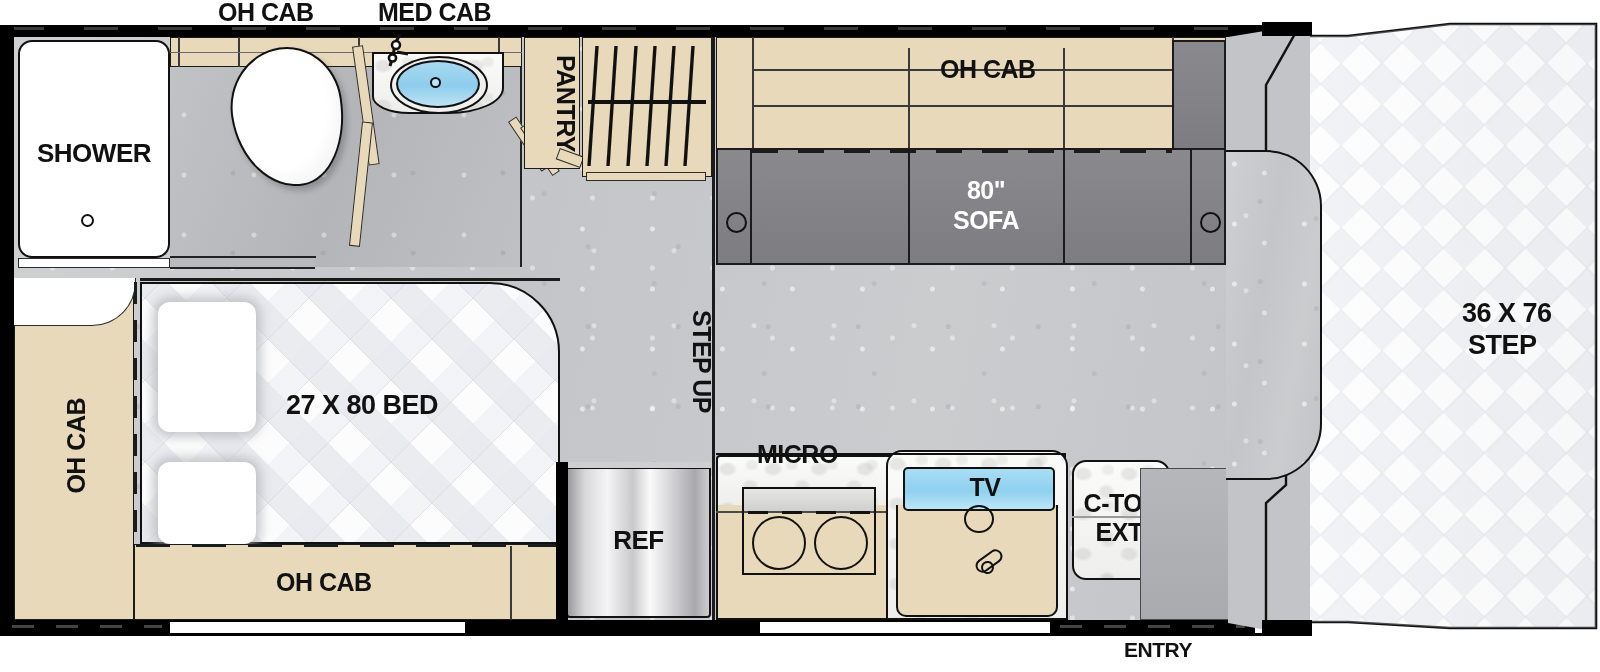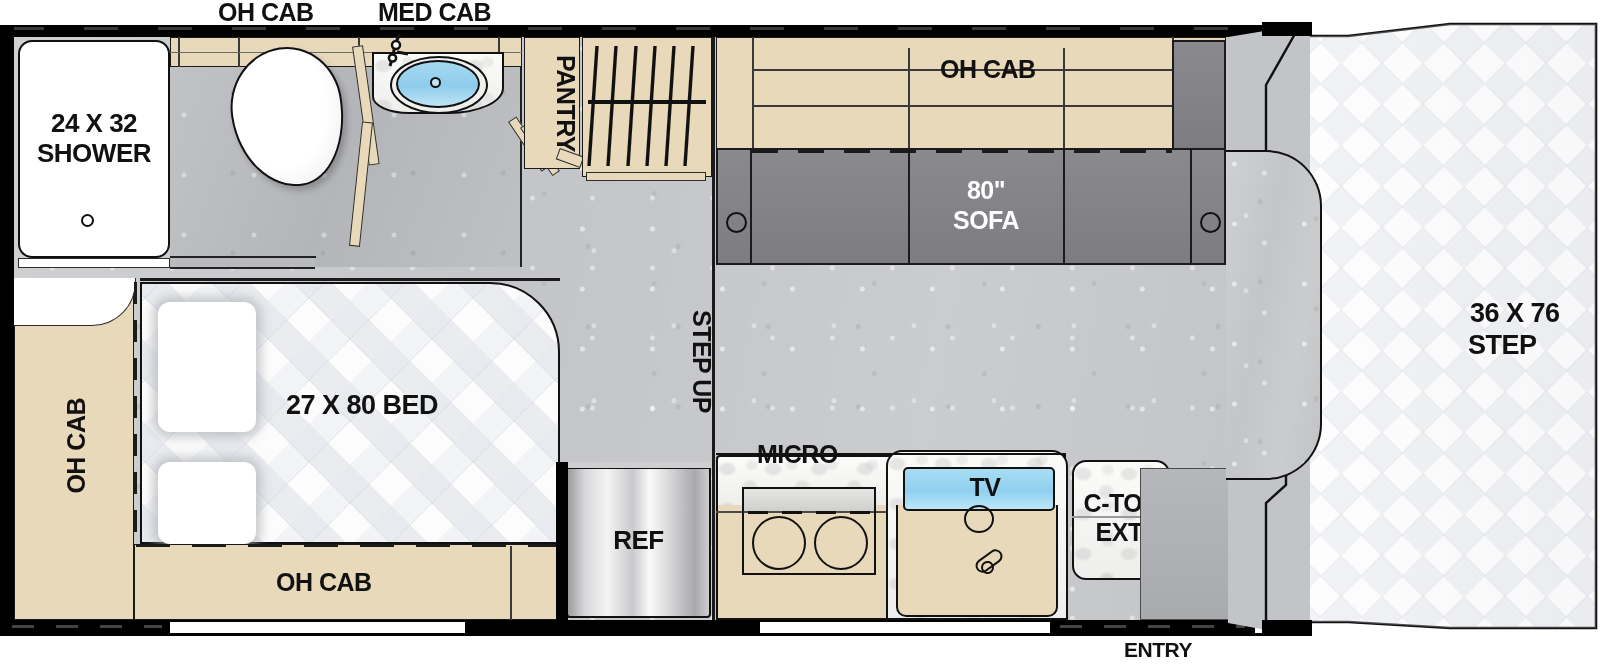--- a/index.html
+++ b/index.html
@@ -89,21 +89,20 @@
   <div class="abs win" style="left:1255px;top:622px;width:44px;height:11px;"></div>
   <div class="abs" style="left:12px;top:625px;width:150px;height:3px;
               background:repeating-linear-gradient(90deg,#444 0 22px,transparent 22px 44px);"></div>
   <div class="abs" style="left:1060px;top:625px;width:185px;height:3px;
               background:repeating-linear-gradient(90deg,#444 0 22px,transparent 22px 44px);"></div>
 
   <div class="abs floor" style="left:14px;top:37px;width:1296px;height:583px;"></div>
 
   <div class="abs" style="left:18px;top:40px;width:152px;height:218px;background:#fff;
               border:2.5px solid #111;border-radius:14px;"></div>
-  <div class="lbl ctr" style="left:20px;top:108px;width:148px;font-size:26px;">24 X 32</div>
   <div class="lbl ctr" style="left:20px;top:138px;width:148px;font-size:26px;">SHOWER</div>
   <div class="abs" style="left:81px;top:214px;width:13px;height:13px;border:2.2px solid #111;border-radius:50%;"></div>
 
   <div class="abs floor-dark" style="left:170px;top:37px;width:352px;height:230px;border-right:2px solid #222;"></div>
 
   <div class="abs" style="left:170px;top:258px;width:145px;height:11px;background:#b9babd;
               border-bottom:2px solid #222;"></div>
   <div class="abs" style="left:170px;top:256px;width:146px;height:2px;background:#222;"></div>
 
   <div class="abs wood thin" style="left:170px;top:37px;width:352px;height:30px;"></div>
@@ -287,21 +286,21 @@
         <linearGradient id="bunkShade" x1="0" y1="0" x2="1" y2="0">
           <stop offset="0%" stop-color="#ffffff" stop-opacity="0.28"></stop>
           <stop offset="100%" stop-color="#e3e5ea" stop-opacity="0.22"></stop>
         </linearGradient>
       </defs>
 
       <path d="M0 14 L48 14 L150 2 L296 2 L296 606 L150 606 L48 600 L0 600 Z" fill="url(#quiltPat)" stroke="#111" stroke-width="2.6"></path>
       <path d="M0 14 L48 14 L150 2 L296 2 L296 606 L150 606 L48 600 L0 600 Z" fill="url(#bunkShade)" stroke="none"></path>
     </svg>
   </div>
-  <div class="lbl" style="left:1462px;top:298px;font-size:27px;margin-left:8px;">36 X 76</div>
+  <div class="lbl" style="left:1462px;top:298px;font-size:27px;">36 X 76</div>
   <div class="lbl" style="left:1468px;top:330px;font-size:27px;">STEP</div>
 
   <div class="abs" style="left:1226px;top:25px;width:84px;height:611px;overflow:hidden;">
     <svg width="84" height="611" viewBox="0 0 84 611" style="display:block;">
       <path d="M0 0 L84 0 L84 611 L0 611 Z" fill="none"></path>
       <path d="M2 12 L74 0 L84 0 L84 611 L74 611 L2 598 Z" fill="#c3c4c7" stroke="none"></path>
       <path d="M74 0 L40 60 L40 180 L60 200 L60 460 L40 478 L40 600 L74 611" fill="none" stroke="#111" stroke-width="2.4"></path>
     </svg>
   </div>
 

